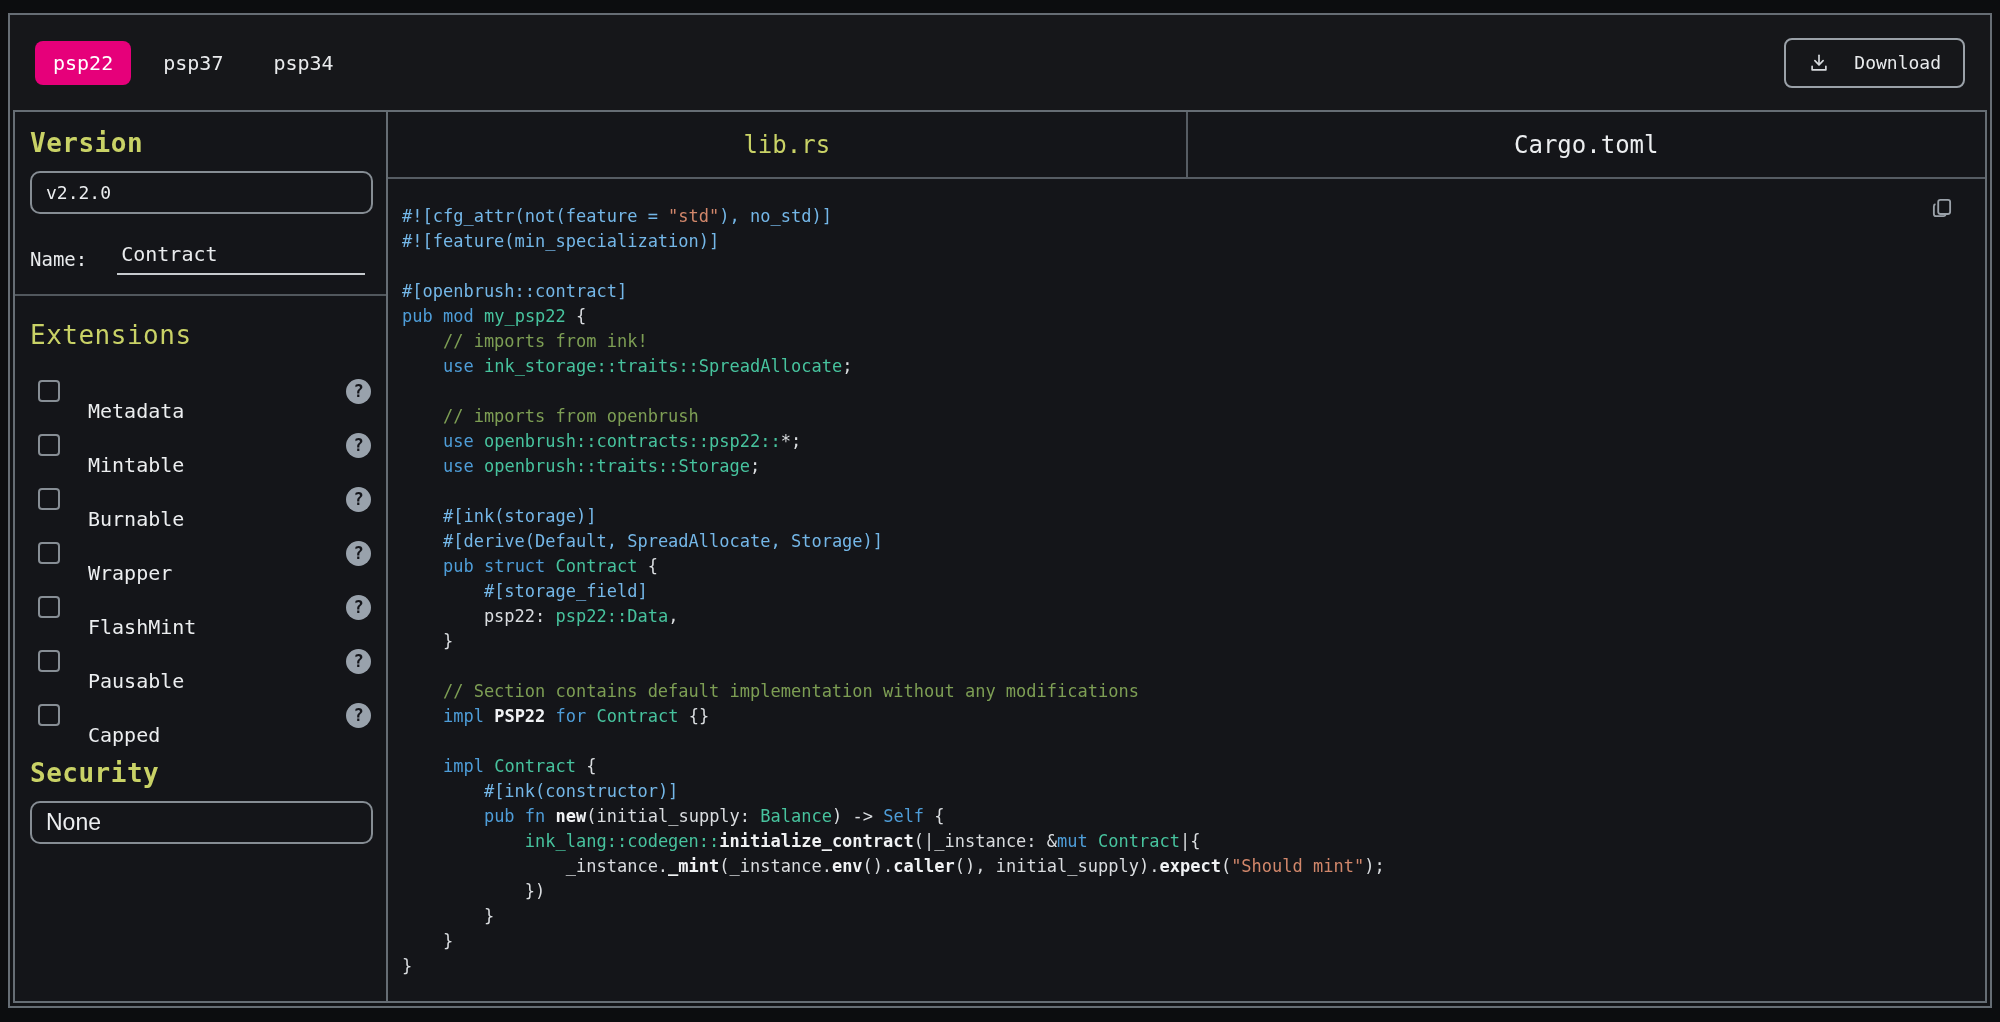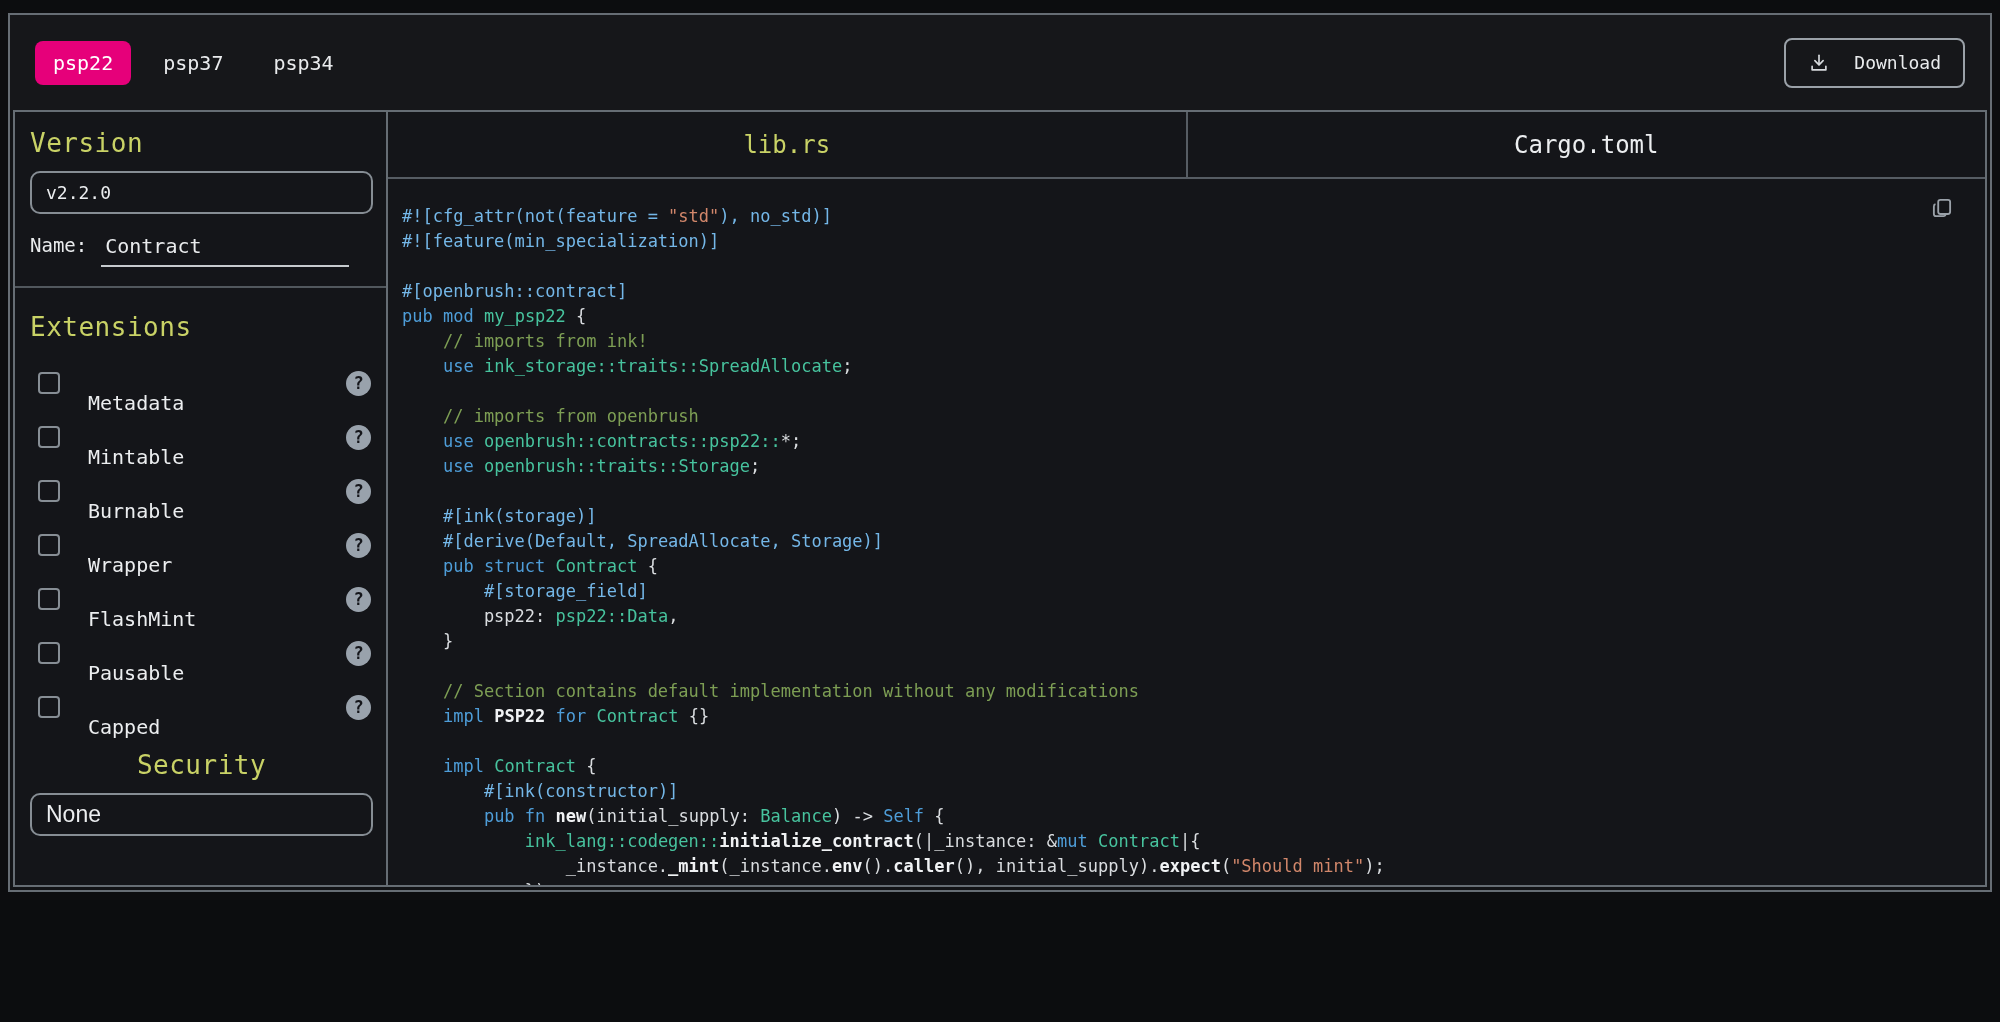--- a/index.html
+++ b/index.html
@@ -7,21 +7,21 @@
   body {
     background: #0c0d0f;
     font-family: "DejaVu Sans Mono", monospace;
     color: #e9ebed;
     overflow: hidden;
     position: relative;
   }
   .app {
     position: absolute;
     left: 8px; top: 13px;
-    width: 1984px; height: 879px;
+    width: 1984px; height: 995px;
     border: 2px solid #666d74;
     background: #121316;
   }
   
   .topbar {
     height: 95px;
     display: flex;
     align-items: center;
     justify-content: space-between;
     padding: 0 25px;
@@ -77,41 +77,42 @@
     display: flex;
     flex-direction: column;
   }
   
   .h {
     color: #c9d266;
     font-size: 26px;
     font-weight: 400;
     letter-spacing: 0.5px;
   }
-  .h.bold { font-weight: 400; margin-top: 16px; }
+  .h.bold { font-weight: 700; margin-top: 16px; }
   .h-version { margin-top: 22px; }
   .sel {
     margin-top: 13px;
     height: 43px;
     border: 2px solid #868d94;
     border-radius: 10px;
     display: flex;
     align-items: center;
     padding: 0 14px;
     font-size: 18px;
     color: #eceef0;
     cursor: pointer;
     background: #141519;
   }
   .sel.sans { font-family: "Liberation Sans", sans-serif; font-size: 23px; }
   .h-constructor { margin-top: 46px; }
   .name-row {
-    margin-top: 20px;
-    display: flex;
-    align-items: flex-start;
+    margin-top: 28px;
+    display: flex;
+    align-items: center;
+    gap: 16px;
   }
   .name-row label { font-size: 19px; color: #e9ebed; }
   .name-input {
     margin-left: 14px;
     width: 248px;
     background: transparent;
     border: none;
     border-bottom: 2px solid #c6cace;
     color: #e9ebed;
     font-family: "DejaVu Sans Mono", monospace;
@@ -151,21 +152,21 @@
     width: 25px; height: 25px;
     background: #99a2ac;
     color: #14151a;
     border-radius: 50%;
     font-size: 17px;
     font-weight: 700;
     line-height: 25px;
     text-align: center;
     cursor: pointer;
   }
-  .h-security { margin-top: 16px; text-align: center; }
+  .h-security { margin-top: 16px; }
   
   .editor-tabs {
     height: 67px;
     display: flex;
     border-bottom: 2px solid #565c63;
     flex: none;
   }
   .etab {
     flex: 1;
     display: flex;

